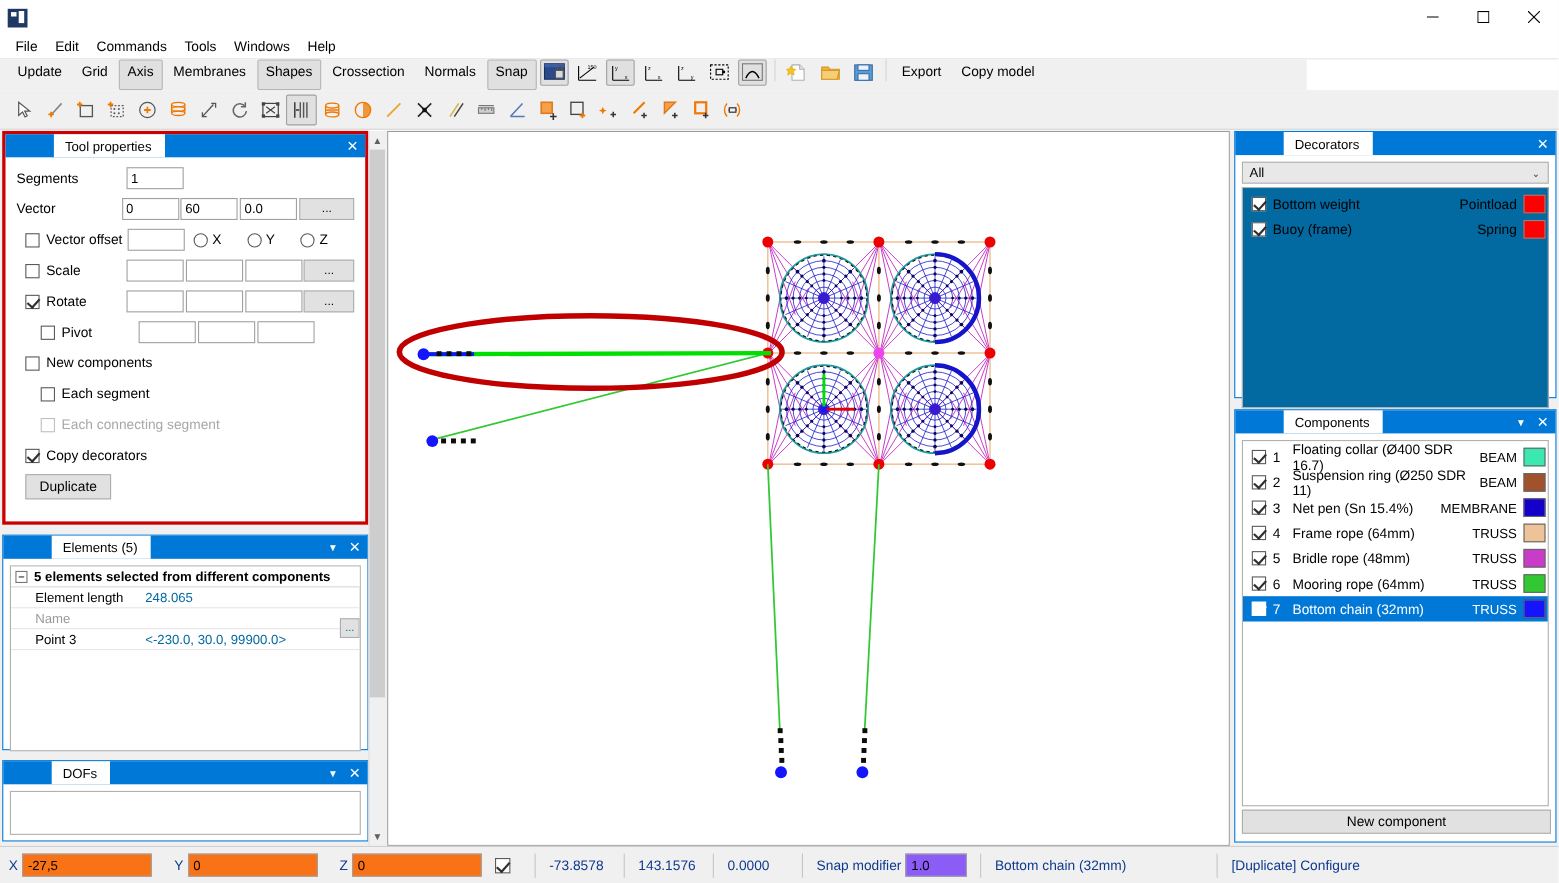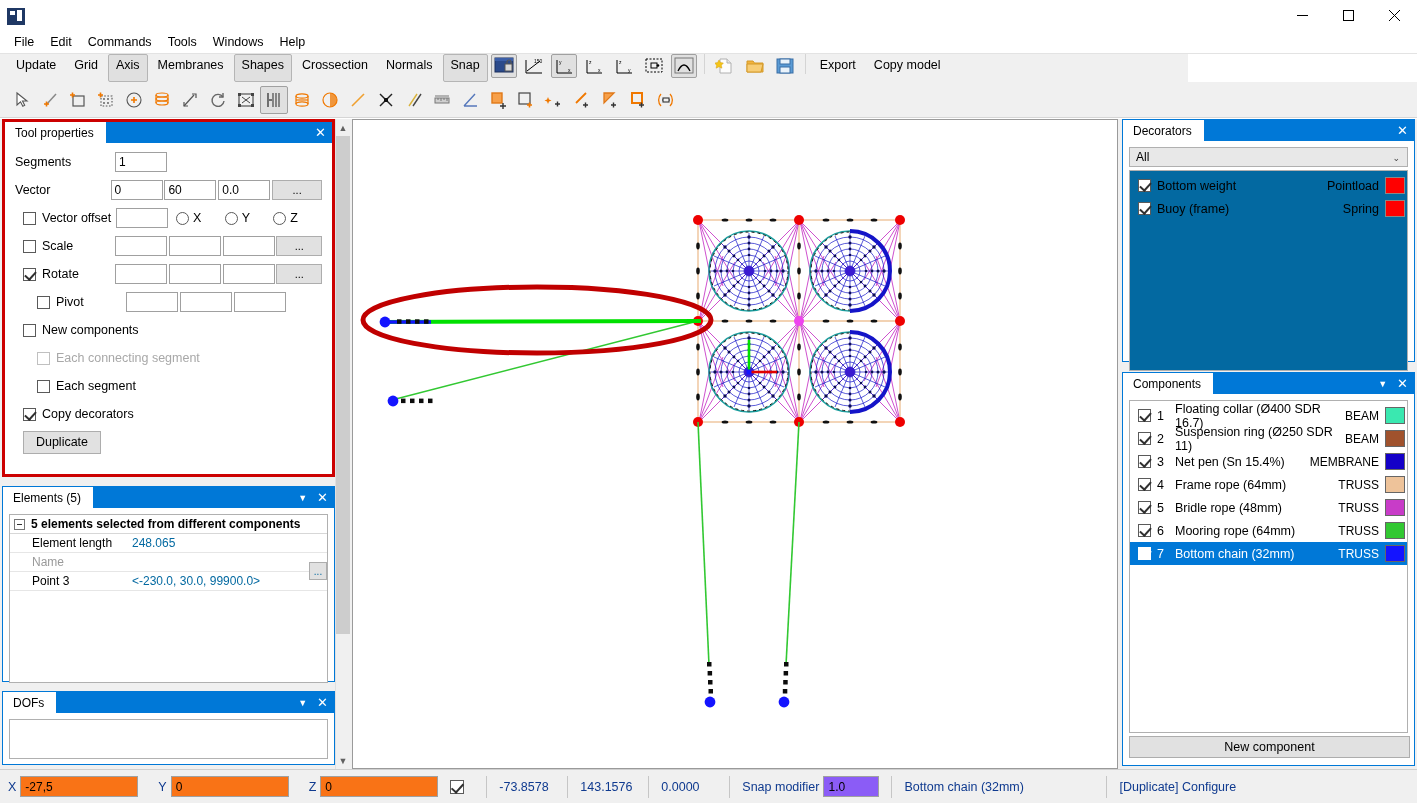--- a/index.html
+++ b/index.html
@@ -74,21 +74,21 @@
   .left-scroll{
     position:absolute;left:335px;top:0;width:14px;height:650px;background:#f0f0f0;
     border-left:1px solid #e0e0e0;
   }
   .sb-arrow{width:14px;height:17px;display:flex;align-items:center;justify-content:center;color:#606060;font-size:9px;}
   .sb-thumb{position:absolute;left:0;top:17px;width:14px;height:498px;background:#cdcdcd;}
   .sb-arrow.bottom{position:absolute;bottom:0;left:0;}
 
   .panel{position:absolute;background:#fff;}
   .panel-titlebar{
-    height:21px;background:#0078d7;display:flex;align-items:center;position:relative;
+    height:21px;background:#0078d7;display:flex;align-items:center;position:relative;padding-left:44px;
   }
   .panel-tab{
     background:#fff;height:21px;display:flex;align-items:center;padding:0 12px 0 10px;
     font-size:12px;color:#000;
   }
   .panel-tools{position:absolute;right:6px;top:0;height:21px;display:flex;align-items:center;gap:10px;}
   .panel-x{color:#fff;font-size:13px;line-height:1;cursor:pointer;}
   .panel-caret{color:#fff;font-size:9px;cursor:pointer;}
 
   
@@ -570,26 +570,26 @@
             <input class="tp-input" value="" style="">
               <span class="gap"></span>
             <input class="tp-input" value="" style="">
           </div>
 
           <div class="tp-row" style="padding-left:8px;margin-top:4px;">
             <span class="cb"></span>
             <span class="cb-label">New components</span>
           </div>
           <div class="tp-row" style="padding-left:22px;">
+            <span class="cb"></span>
+            <span class="cb-label">Each segment</span>
+          </div>
+          <div class="tp-row" style="padding-left:22px;">
             <span class="cb disabled"></span>
             <span class="cb-label greyed">Each connecting segment</span>
-          </div>
-          <div class="tp-row" style="padding-left:22px;">
-            <span class="cb"></span>
-            <span class="cb-label">Each segment</span>
           </div>
           <div class="tp-row" style="padding-left:8px;">
             <span class="cb checked"></span>
             <span class="cb-label">Copy decorators</span>
           </div>
           <div class="tp-row" style="padding-left:8px;margin-top:2px;">
             <div class="tp-btn">Duplicate</div>
           </div>
         </div>
       </div>

